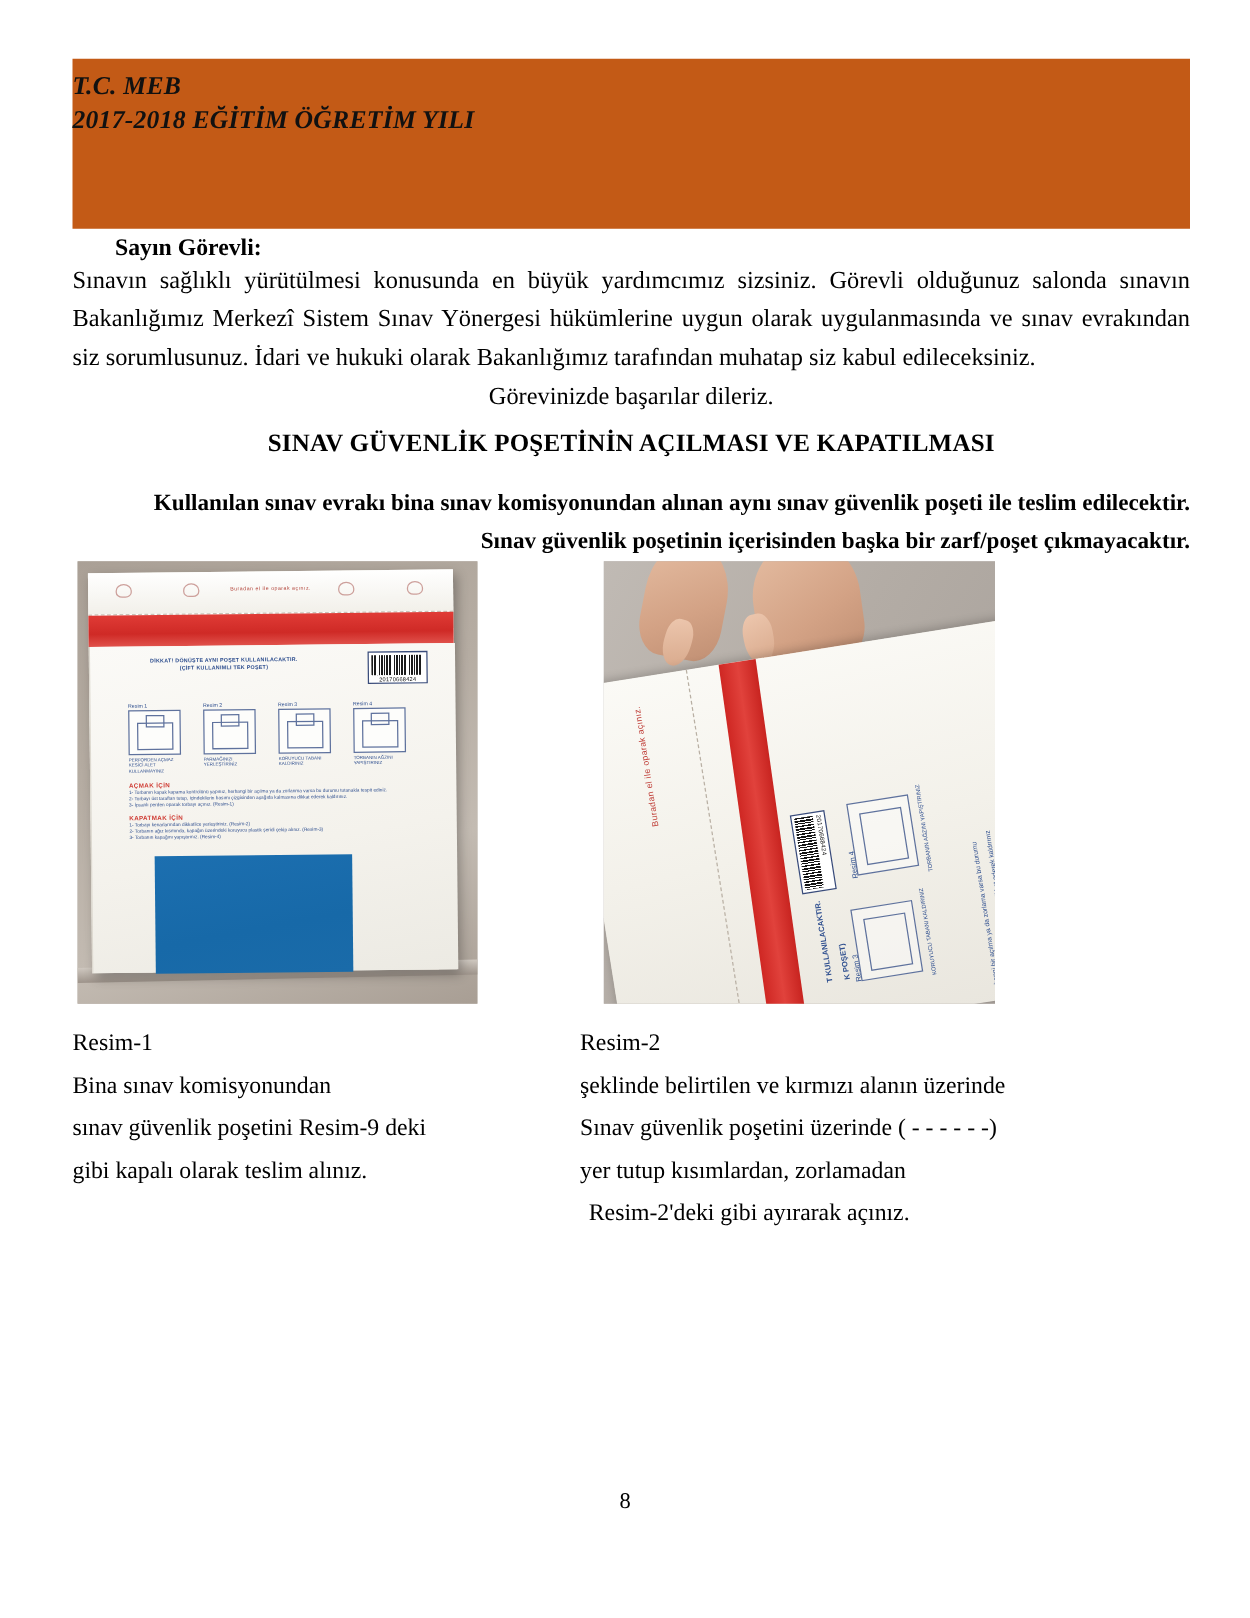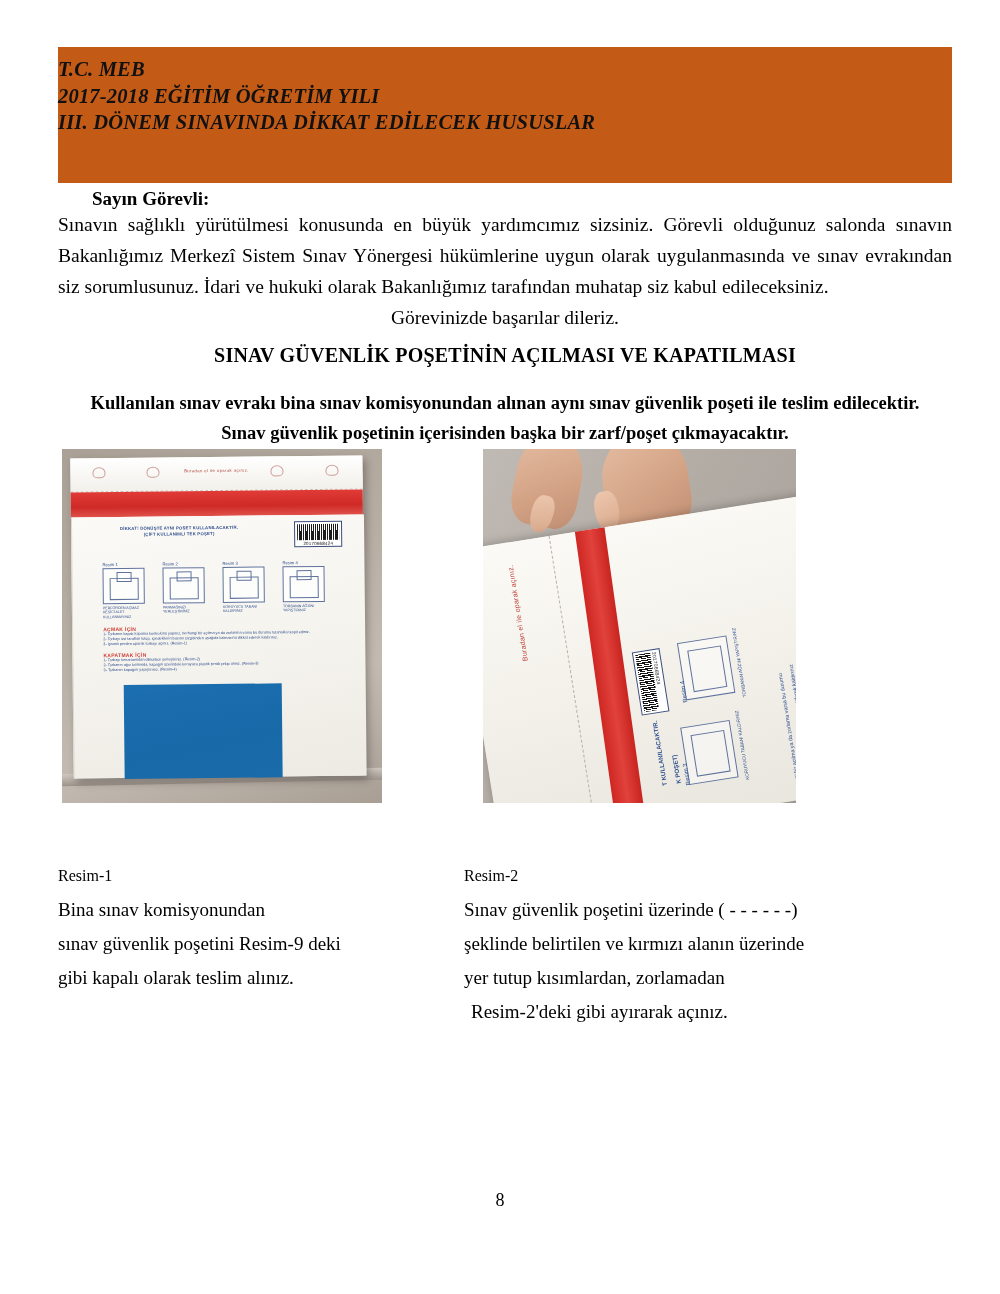--- a/index.html
+++ b/index.html
@@ -82,21 +82,21 @@
     font-size: 20px;
     font-weight: bold;
     letter-spacing: 0.2px;
   }
 
   .lead-paragraph {
     position: absolute;
     left: 58px;
     top: 388px;
     width: 894px;
-    text-align: center;
+    text-align: right;
     font-size: 18.5px;
     font-weight: bold;
     line-height: 30px;
   }
 
   
   .figure-1 {
     position: absolute;
     left: 62px;
     top: 449px;
@@ -444,23 +444,22 @@
     top: 818px;
     width: 380px;
   }
   .caption-col-2 {
     position: absolute;
     left: 464px;
     top: 818px;
     width: 430px;
   }
   .caption-title {
-    font-size: 16px;
+    font-size: 19px;
     line-height: 34px;
-    margin-top: 41px;
   }
   .caption-line {
     font-size: 19px;
     line-height: 34px;
   }
   .caption-line.indent { padding-left: 7px; }
 
   
   .page-number {
     position: absolute;
@@ -472,21 +471,20 @@
   }
 </style>
 </head>
 <body>
 
 <div class="page">
 
   <div class="header-banner">
     <div class="header-line">T.C. MEB</div>
     <div class="header-line">2017-2018 EĞİTİM ÖĞRETİM YILI</div>
-    <div class="header-line">III. DÖNEM SINAVINDA DİKKAT EDİLECEK HUSUSLAR</div>
   </div>
 
   <div class="salutation">Sayın Görevli:</div>
 
   <div class="intro">
     <p>Sınavın sağlıklı yürütülmesi konusunda en büyük yardımcımız sizsiniz. Görevli olduğunuz salonda sınavın Bakanlığımız Merkezî Sistem Sınav Yönergesi hükümlerine uygun olarak uygulanmasında ve sınav evrakından siz sorumlusunuz. İdari ve hukuki olarak Bakanlığımız tarafından muhatap siz kabul edileceksiniz.</p>
     <p class="last">Görevinizde başarılar dileriz.</p>
   </div>
 
   <div class="section-heading">SINAV GÜVENLİK POŞETİNİN AÇILMASI VE KAPATILMASI</div>
@@ -616,21 +614,21 @@
 
   <div class="caption-col-1">
     <div class="caption-title">Resim-1</div>
     <div class="caption-line">Bina sınav komisyonundan</div>
     <div class="caption-line">sınav güvenlik poşetini Resim-9 deki</div>
     <div class="caption-line">gibi kapalı olarak teslim alınız.</div>
   </div>
 
   <div class="caption-col-2">
     <div class="caption-title">Resim-2</div>
+    <div class="caption-line">şeklinde belirtilen ve kırmızı alanın üzerinde</div>
     <div class="caption-line">Sınav güvenlik poşetini üzerinde ( - - - - - -)</div>
-    <div class="caption-line">şeklinde belirtilen ve kırmızı alanın üzerinde</div>
     <div class="caption-line">yer tutup kısımlardan, zorlamadan</div>
     <div class="caption-line indent">Resim-2'deki gibi ayırarak açınız.</div>
   </div>
 
   <div class="page-number">8</div>
 
 </div>
 
 </body></html>

